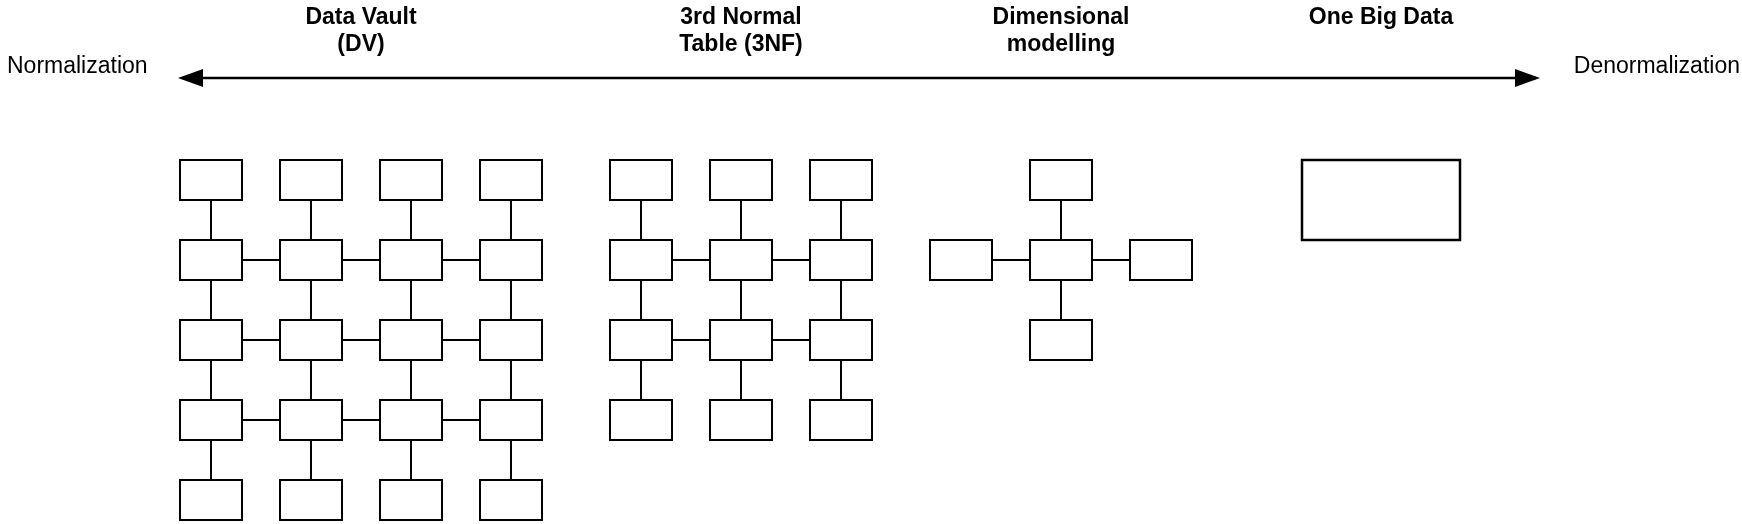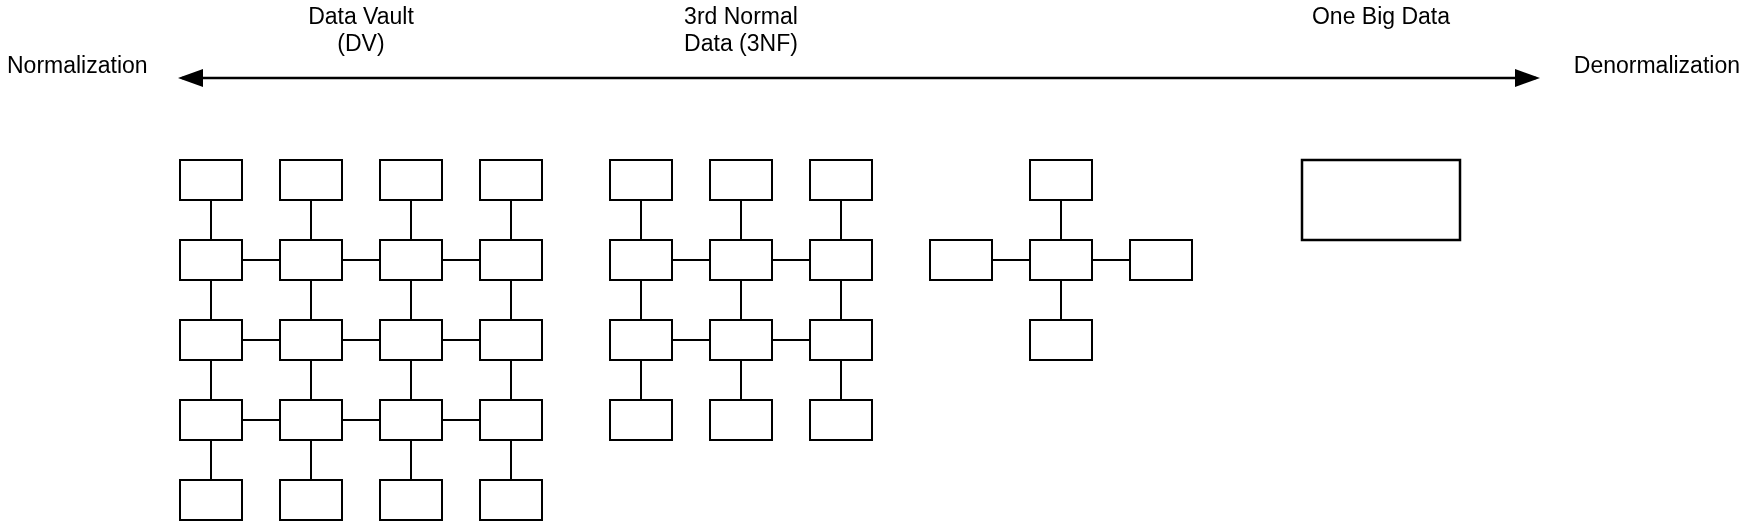--- a/index.html
+++ b/index.html
@@ -26,20 +26,21 @@
   .side-label.left  { left: 7px; }
   .side-label.right { right: 2px; }
   .approach-label {
     position: absolute;
     top: 3px;
     transform: translateX(-50%);
     text-align: center;
     font-size: 23px;
     line-height: 27px;
     white-space: nowrap;
+    font-weight: bold;
   }
   #diagram-svg {
     position: absolute;
     left: 0;
     top: 0;
     display: block;
   }
 </style>
 </head>
 <body>
@@ -136,21 +137,25 @@
 
   <div class="side-label right">Denormalization</div>
 
   <div class="approach-label" style="left:361px">
     <div>Data Vault</div>
     <div>(DV)</div>
   </div>
 
   <div class="approach-label" style="left:741px">
     <div>3rd Normal</div>
-    <div>Data (3NF)</div>
+    <div>Table (3NF)</div>
   </div>
 
+  <div class="approach-label" style="left:1061px">
+    <div>Dimensional</div>
+    <div>modelling</div>
+  </div>
 
   <div class="approach-label" style="left:1381px">
     <div>One Big Data</div>
   </div>
 
 </div>
 
 </body></html>

